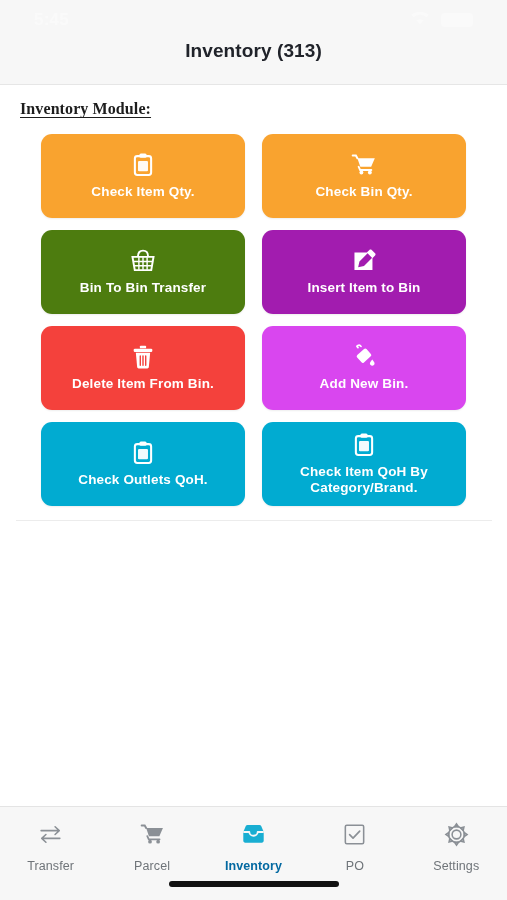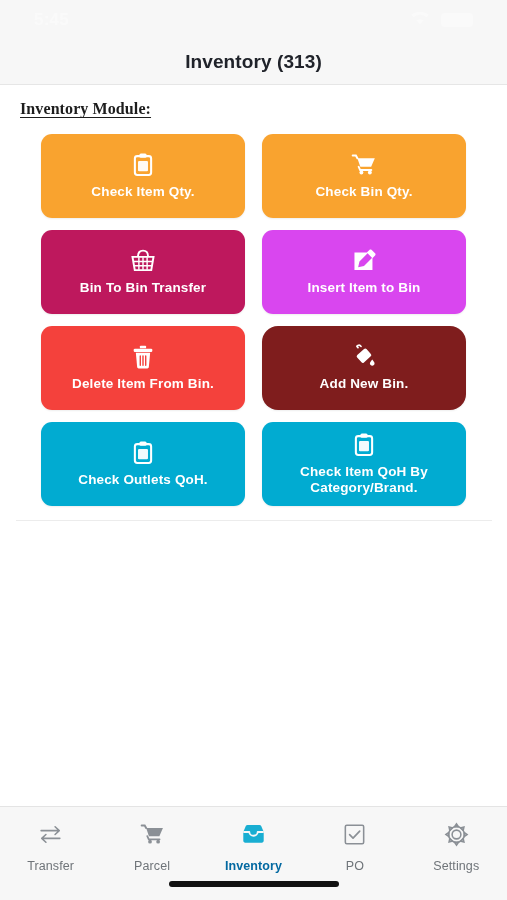--- a/index.html
+++ b/index.html
@@ -26,21 +26,21 @@
   .wifi-glyph{ display:block; }
   .battery-shell{
     width:32px; height:14px; border-radius:4px; background:#fafafa;
   }
 
   
   #header-bar{
     position:absolute; top:40px; left:0; width:507px; height:45px;
     background:#f7f7f7;
     border-bottom:1px solid #e6e6e6;
-    display:flex; align-items:center; justify-content:center;
+    display:flex; align-items:flex-start; justify-content:center;
   }
   #page-title{
     font-size:19px; font-weight:700; color:#20232a; letter-spacing:.1px;
   }
 
   
   #content{
     position:absolute; top:86px; left:0; width:507px; height:720px;
     background:#ffffff;
   }
@@ -155,52 +155,52 @@
           <svg width="26" height="26" viewBox="0 0 24 24" fill="none">
          <path d="M1.6 3.3h2.9l1.4 2.4" stroke="#ffffff" stroke-width="1.9" stroke-linecap="round"></path>
          <path d="M5.9 5.7 L22 5.7 L18.6 13.6 L8.6 13.6 Z" fill="#ffffff"></path>
          <circle cx="9.6" cy="18.9" r="1.8" fill="#ffffff"></circle>
          <circle cx="17.4" cy="18.9" r="1.8" fill="#ffffff"></circle>
          <path d="M7 13.6 L8.4 16.6 H18.8" stroke="#ffffff" stroke-width="1.7" stroke-linecap="round" fill="none"></path>
        </svg>
         </span>
         <span class="btn-label">Check Bin Qty.</span>
       </button>
-      <button class="module-button" style="background: #be185d;">
+      <button class="module-button" style="background: #4d7c0f;">
         <span class="btn-icon">
           <svg width="26" height="26" viewBox="0 0 24 24" fill="none">
          <path d="M7.4 7.6 C7.4 4.3 9.3 2.4 12 2.4 C14.7 2.4 16.6 4.3 16.6 7.6" stroke="#ffffff" stroke-width="1.7" fill="none"></path>
          <path d="M2.3 8.2 H21.7 L19.6 20.4 H4.4 Z" stroke="#ffffff" stroke-width="1.8" fill="none"></path>
          <path d="M3.1 12.4 H20.9 M3.8 16.4 H20.2" stroke="#ffffff" stroke-width="1.3"></path>
          <path d="M8.2 8.6 V20 M12 8.6 V20 M15.8 8.6 V20" stroke="#ffffff" stroke-width="1.3"></path>
        </svg>
         </span>
         <span class="btn-label">Bin To Bin Transfer</span>
       </button>
-      <button class="module-button" style="background: #d946ef;">
+      <button class="module-button" style="background: #a21caf;">
         <span class="btn-icon">
           <svg width="26" height="26" viewBox="0 0 24 24" fill="none">
          <path d="M3.2 4.2 H16 L7.8 12.4 L6.6 17.8 L12 16.6 L19.8 8.8 V20.4 H3.2 Z" fill="#ffffff"></path>
          <path d="M14.6 4.2 L19.8 9.4 L22.2 7 C22.8 6.4 22.8 5.5 22.2 4.9 L19.1 1.8 C18.5 1.2 17.6 1.2 17 1.8 Z" fill="#ffffff"></path>
        </svg>
         </span>
         <span class="btn-label">Insert Item to Bin</span>
       </button>
       <button class="module-button" style="background: rgb(244, 65, 60);">
         <span class="btn-icon">
           <svg width="26" height="26" viewBox="0 0 24 24" fill="none">
          <rect x="9.1" y="1.6" width="5.8" height="2.4" rx="0.8" fill="#ffffff"></rect>
          <rect x="3.4" y="4.3" width="17.2" height="3" rx="1.1" fill="#ffffff"></rect>
          <path d="M5.4 8.1 H18.6 L17.4 21.2 C17.3 22 16.7 22.5 16 22.5 H8 C7.3 22.5 6.7 22 6.6 21.2 Z" fill="#ffffff"></path>
          <path d="M9.5 11 V19.6 M12 11 V19.6 M14.5 11 V19.6" stroke="#f4413c" stroke-width="1.3" stroke-linecap="round"></path>
        </svg>
         </span>
         <span class="btn-label">Delete Item From Bin.</span>
       </button>
-      <button class="module-button" style="background: #7f1d1d; border-radius: 16px;">
+      <button class="module-button" style="background: #d946ef;">
         <span class="btn-icon">
           <svg width="26" height="26" viewBox="0 0 24 24" fill="none">
          <path d="M6.4 3.4 C5.1 2.1 5.1 2.1 6.4 1.3 C7.6 0.6 8.6 1.2 9.2 2.2" stroke="#ffffff" stroke-width="1.6" fill="none" stroke-linecap="round"></path>
          <rect x="6.2" y="6.2" width="11.6" height="9.2" rx="1.6" fill="#ffffff" transform="rotate(-42 12 10.8)"></rect>
          <path d="M19.6 14.2 C20.9 15.8 21.7 16.8 21.7 17.9 C21.7 19.1 20.8 20 19.6 20 C18.4 20 17.5 19.1 17.5 17.9 C17.5 16.8 18.3 15.8 19.6 14.2 Z" fill="#ffffff"></path>
        </svg>
         </span>
         <span class="btn-label">Add New Bin.</span>
       </button>
       <button class="module-button" style="background: rgb(1, 171, 209);">

